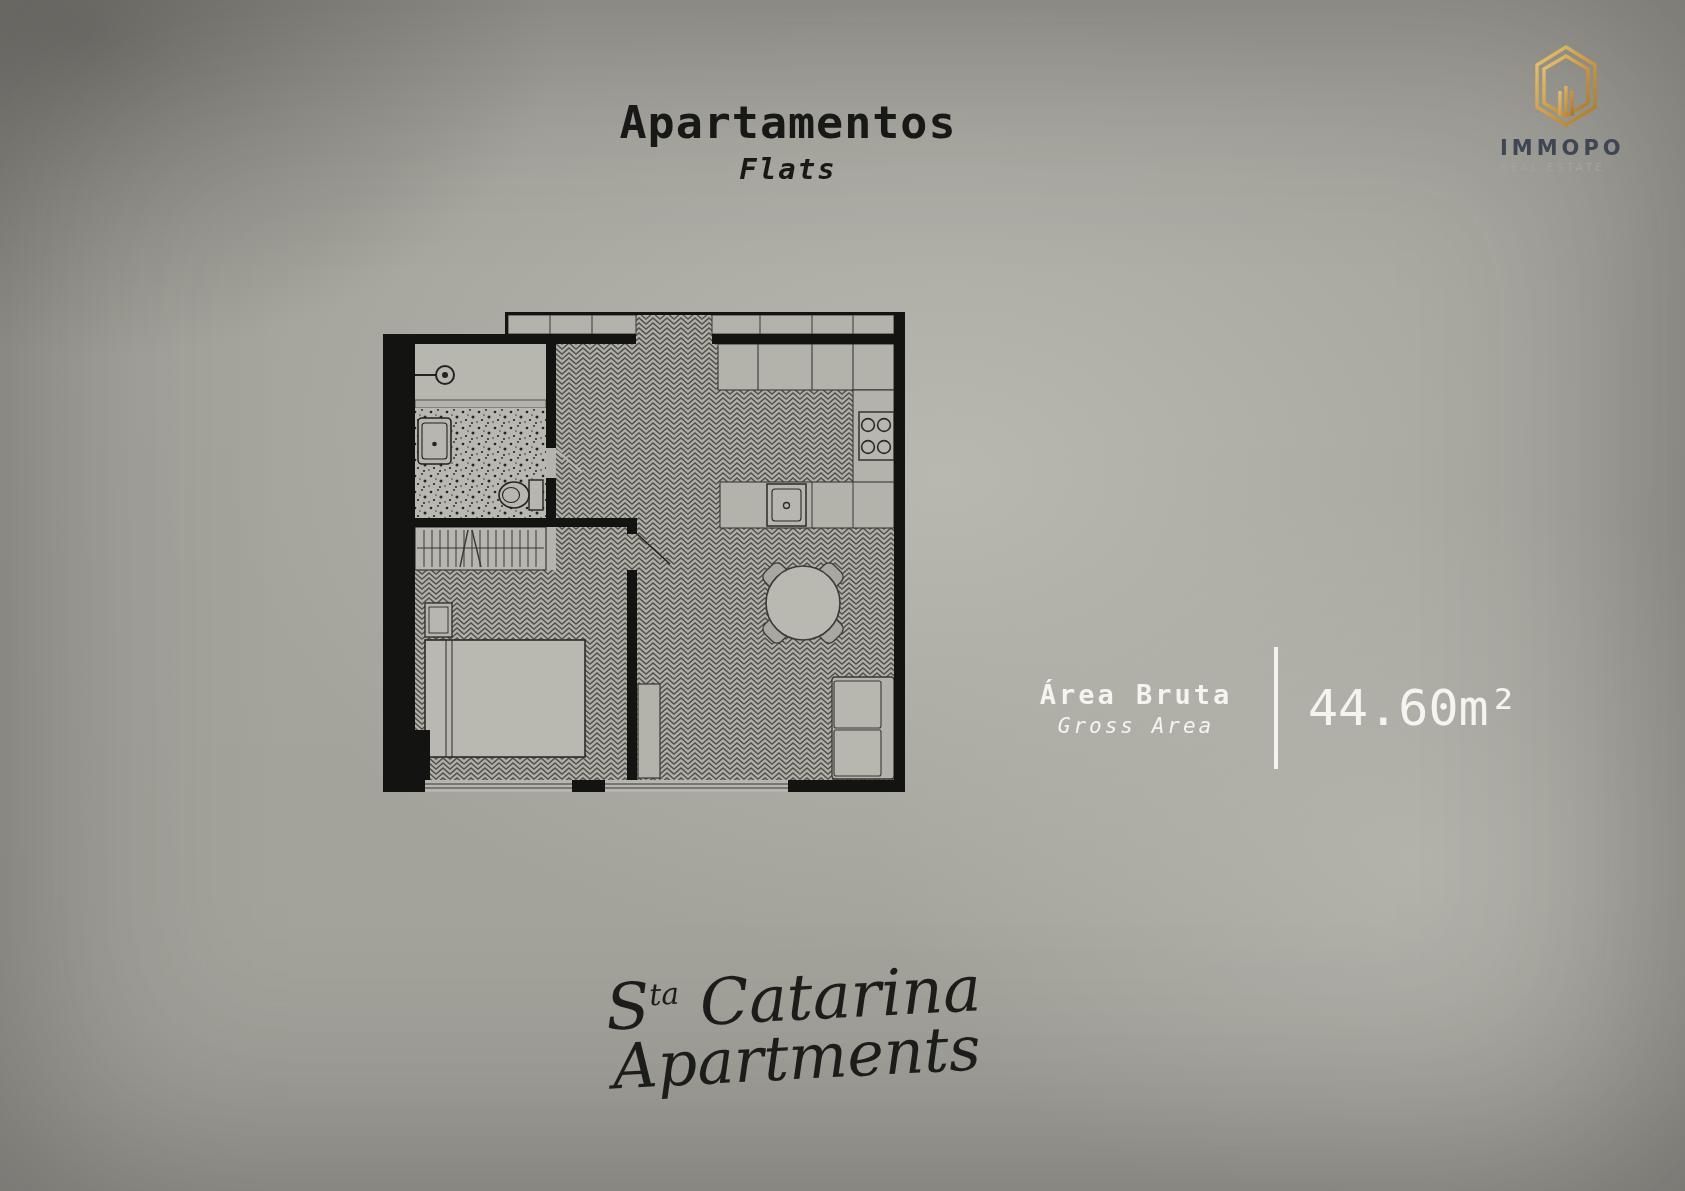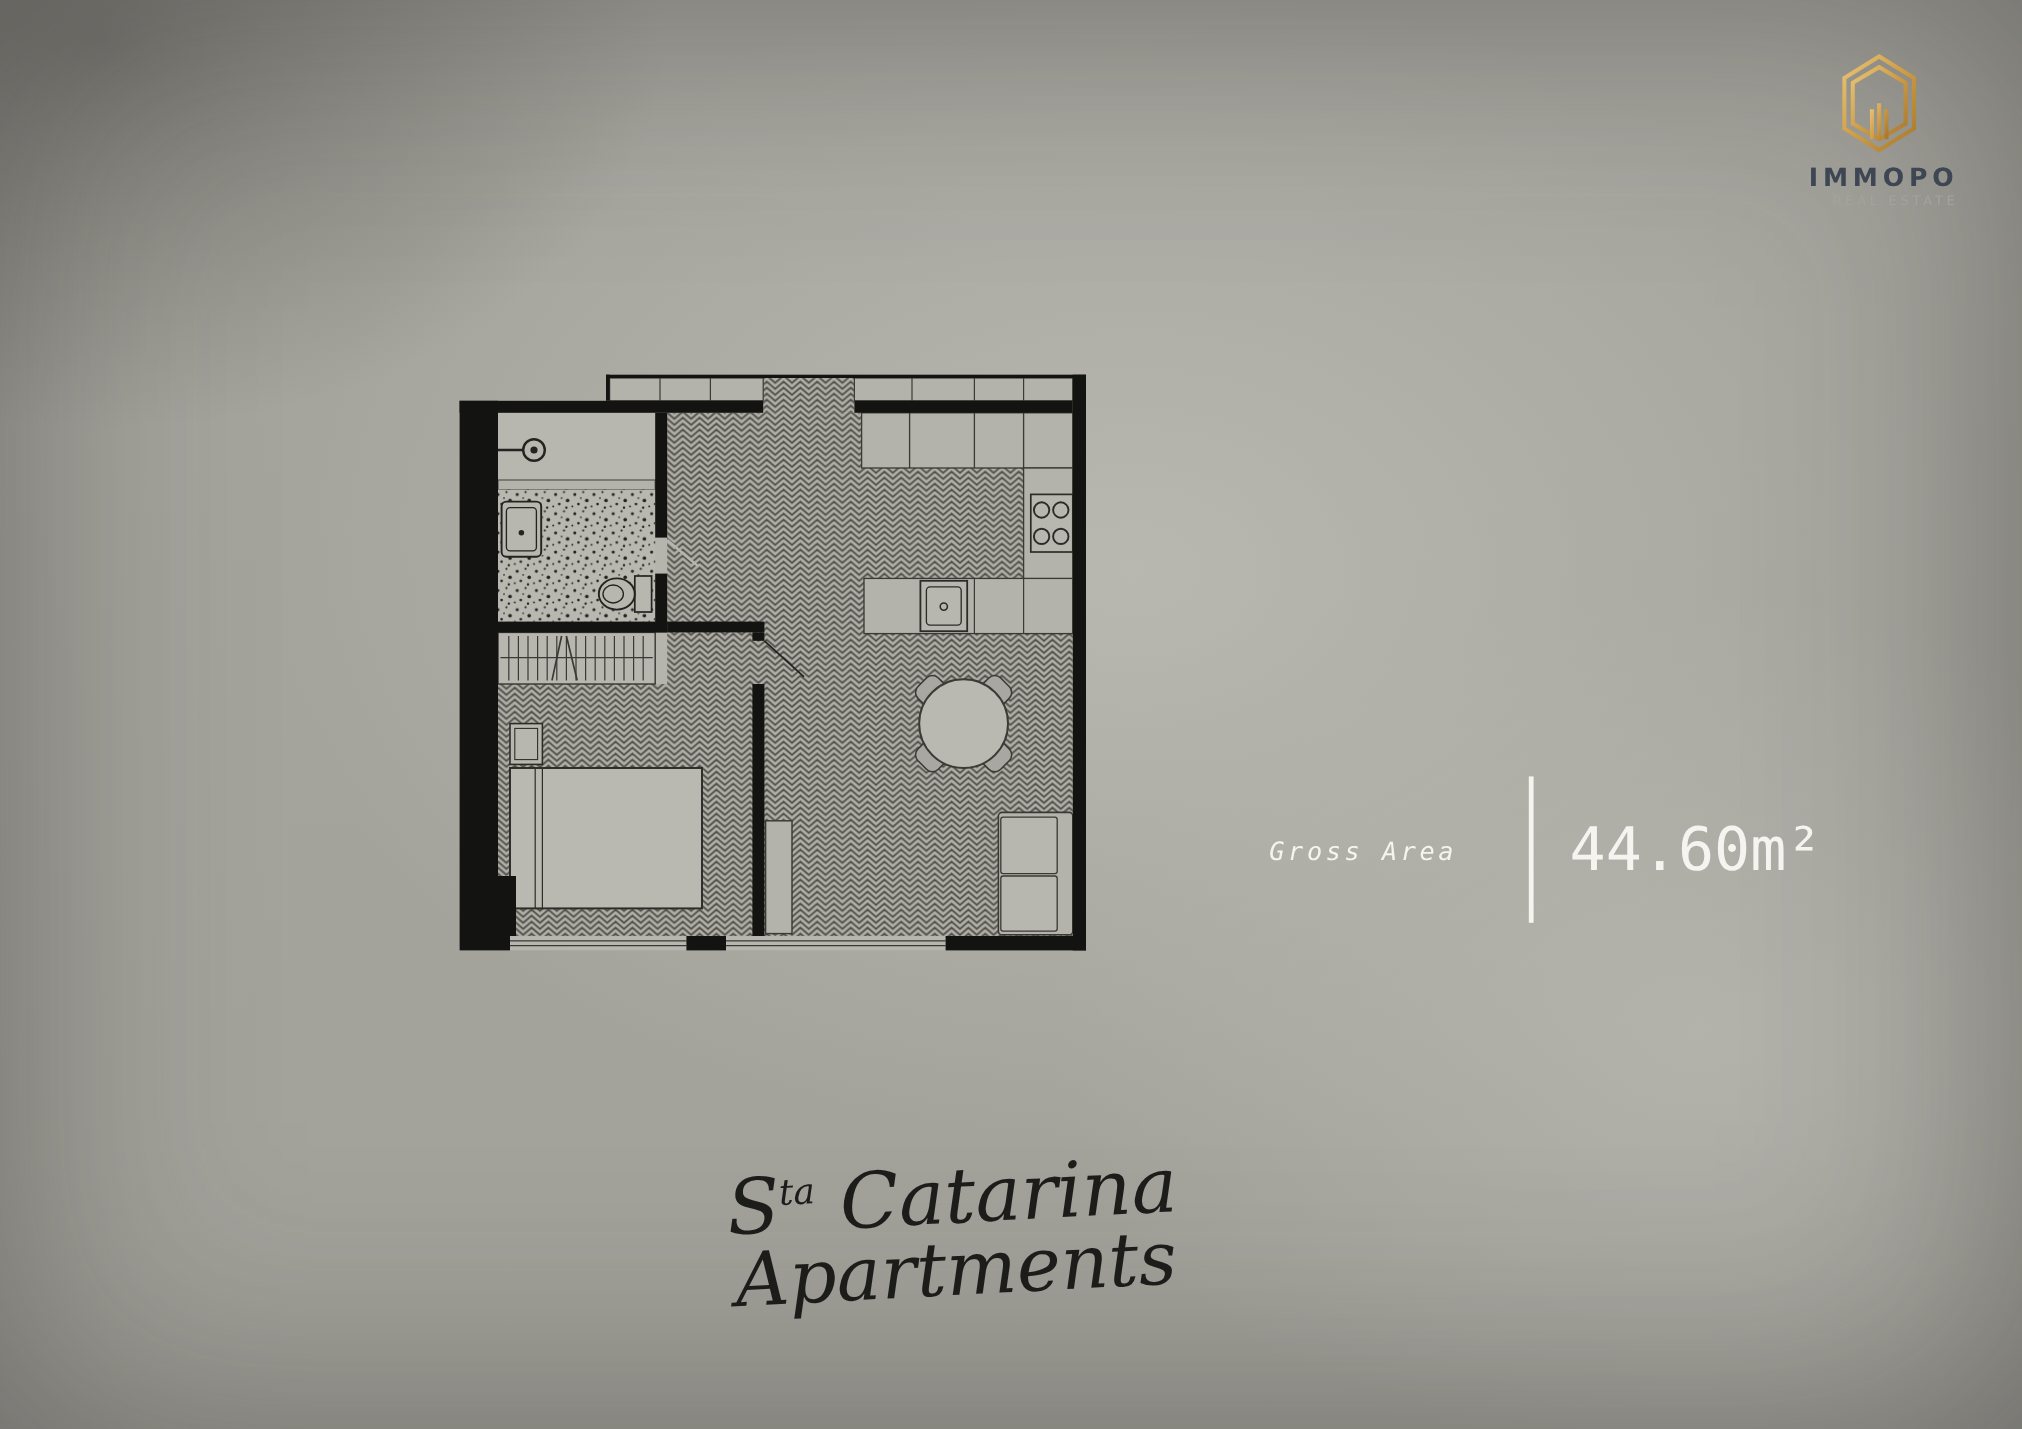--- a/index.html
+++ b/index.html
@@ -13,21 +13,21 @@
       radial-gradient(900px 600px at 84% 72%, #b3b2ab 0%, rgba(179,178,171,0) 60%),
       radial-gradient(760px 520px at 5% 3%, rgba(84,83,78,0.5) 0%, rgba(84,83,78,0) 62%),
       linear-gradient(#a6a59e,#a2a19a);
     box-shadow: inset 0 0 240px rgba(44,43,39,0.45);
   }
   
   .title-block{position:absolute;left:788px;top:98px;transform:translateX(-50%);text-align:center;color:#181816;}
   .title{font-size:45px;font-weight:700;letter-spacing:1px;line-height:1.1;white-space:nowrap;}
   .subtitle{font-size:29px;font-weight:700;font-style:italic;letter-spacing:2px;margin-top:4px;}
   
-  .brand{position:absolute;left:1500px;top:44px;width:132px;text-align:right;}
+  .brand{position:absolute;left:1500px;top:44px;width:132px;text-align:left;}
   .brand-icon{display:block;margin:0 auto;}
   .brand-name{margin-top:8px;font-family:"DejaVu Sans", sans-serif;font-size:21px;font-weight:700;letter-spacing:4px;color:#3d4652;}
   .brand-tagline{margin-top:1px;font-family:"DejaVu Sans", sans-serif;font-size:11px;font-weight:500;letter-spacing:3px;color:#a2a39d;}
   
   .unit-label{position:absolute;left:1213px;top:440px;color:#efa3a9;white-space:nowrap;}
   .unit-letter{font-family:"DejaVu Sans", sans-serif;font-size:98px;line-height:1;display:inline-block;}
   .unit-code{font-size:52px;letter-spacing:4px;display:inline-block;vertical-align:baseline;margin-left:2px;}
   
   .area-row{position:absolute;left:1000px;top:645px;height:126px;display:flex;align-items:center;color:#f5f4f0;}
   .area-col{width:272px;text-align:center;}
@@ -42,20 +42,24 @@
   .sig-line1 sup{font-size:30px;}
   .sig-line2{font-size:62px;white-space:nowrap;}
   
   .floorplan{position:absolute;left:380px;top:312px;width:525px;height:492px;}
 </style>
 </head>
 <body>
 
 <div class="stage">
 
+  <div class="title-block">
+    <div class="title">Apartamentos</div>
+    <div class="subtitle">Flats</div>
+  </div>
 
   <div class="brand">
     <svg class="brand-icon" width="66" height="84" viewBox="0 0 66 84">
       <defs>
         <linearGradient id="gold" x1="0" y1="0" x2="1" y2="1">
           <stop offset="0" stop-color="#e8c476"></stop>
           <stop offset="0.5" stop-color="#cf9d44"></stop>
           <stop offset="1" stop-color="#a8782c"></stop>
         </linearGradient>
       </defs>
@@ -65,20 +69,21 @@
         <path d="M27,72 V47 M33,72 V42 M39,72 V47"></path>
       </g>
     </svg>
     <div class="brand-name">IMMOPO</div>
     <div class="brand-tagline">REAL ESTATE</div>
   </div>
 
 
   <div class="area-row">
     <div class="area-col">
+      <div class="area-label">Área Bruta</div>
       <div class="area-sublabel">Gross Area</div>
     </div>
     <div class="area-divider"></div>
     <div class="area-value">44.60m²</div>
   </div>
 
   <svg class="floorplan" viewBox="0 0 525 492">
     <defs>
       <pattern id="hb" width="14" height="10" patternUnits="userSpaceOnUse">
         <rect width="14" height="10" fill="#b0afa8"></rect>

